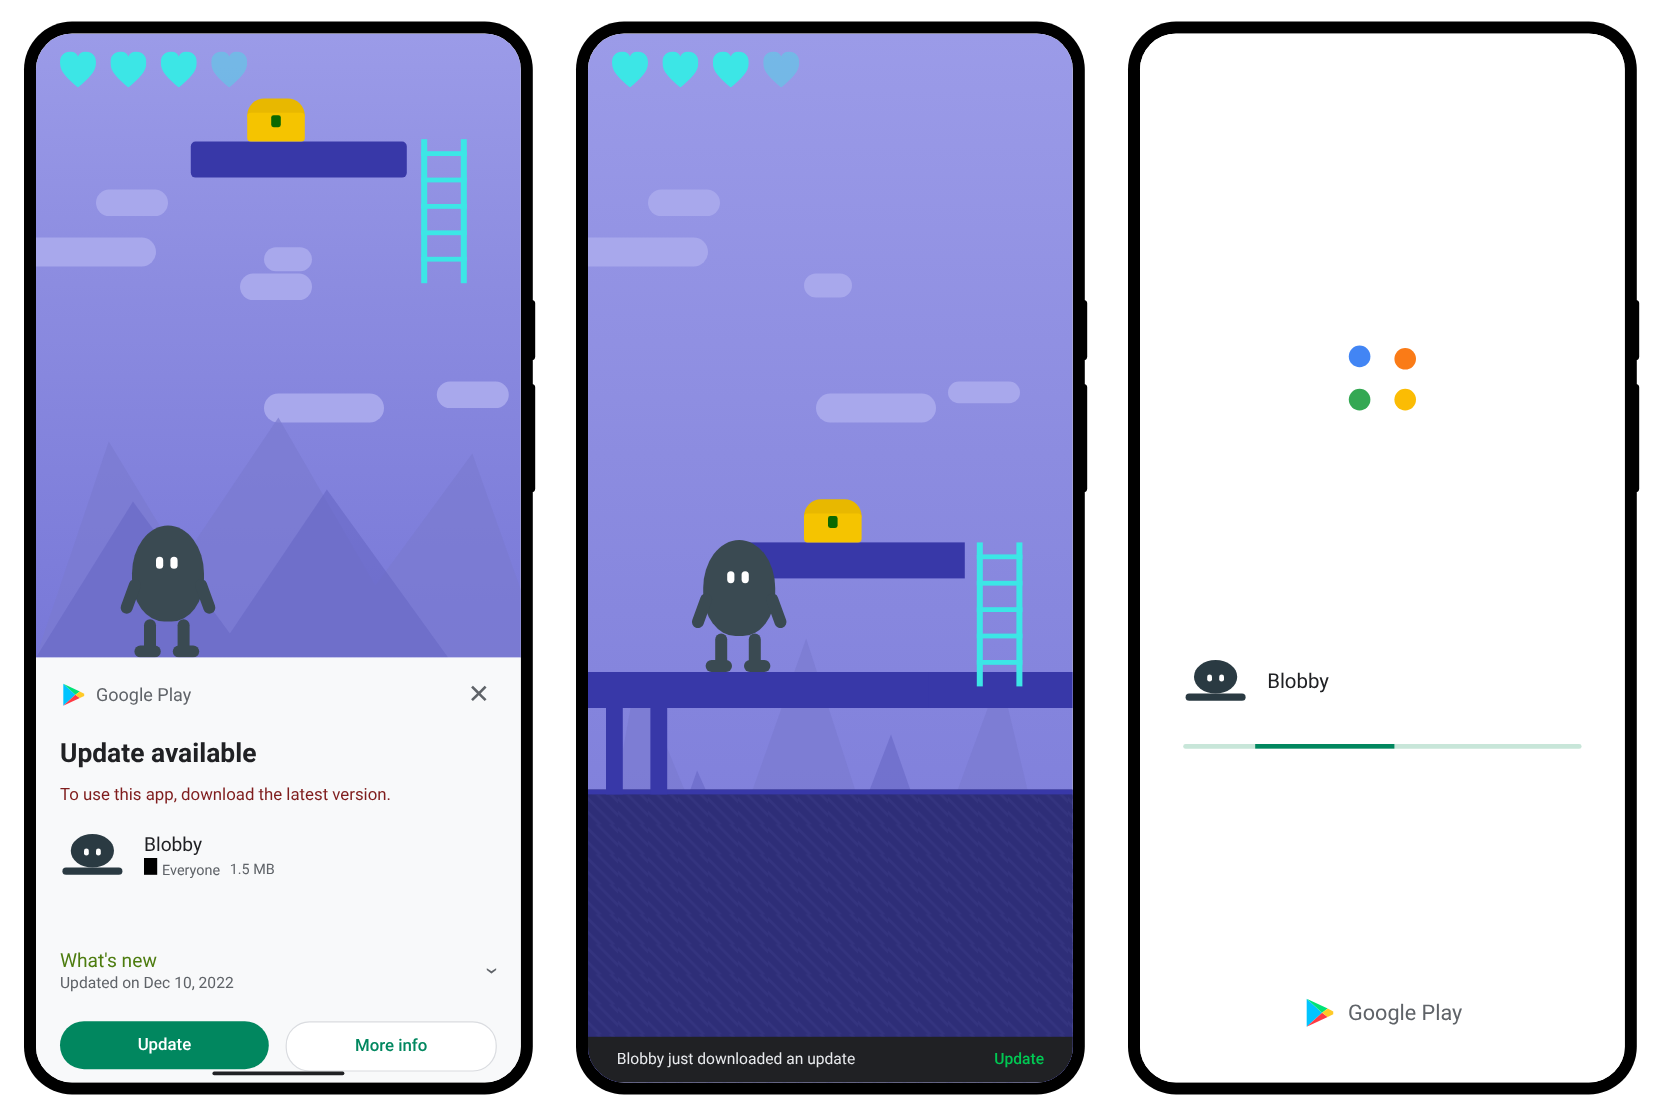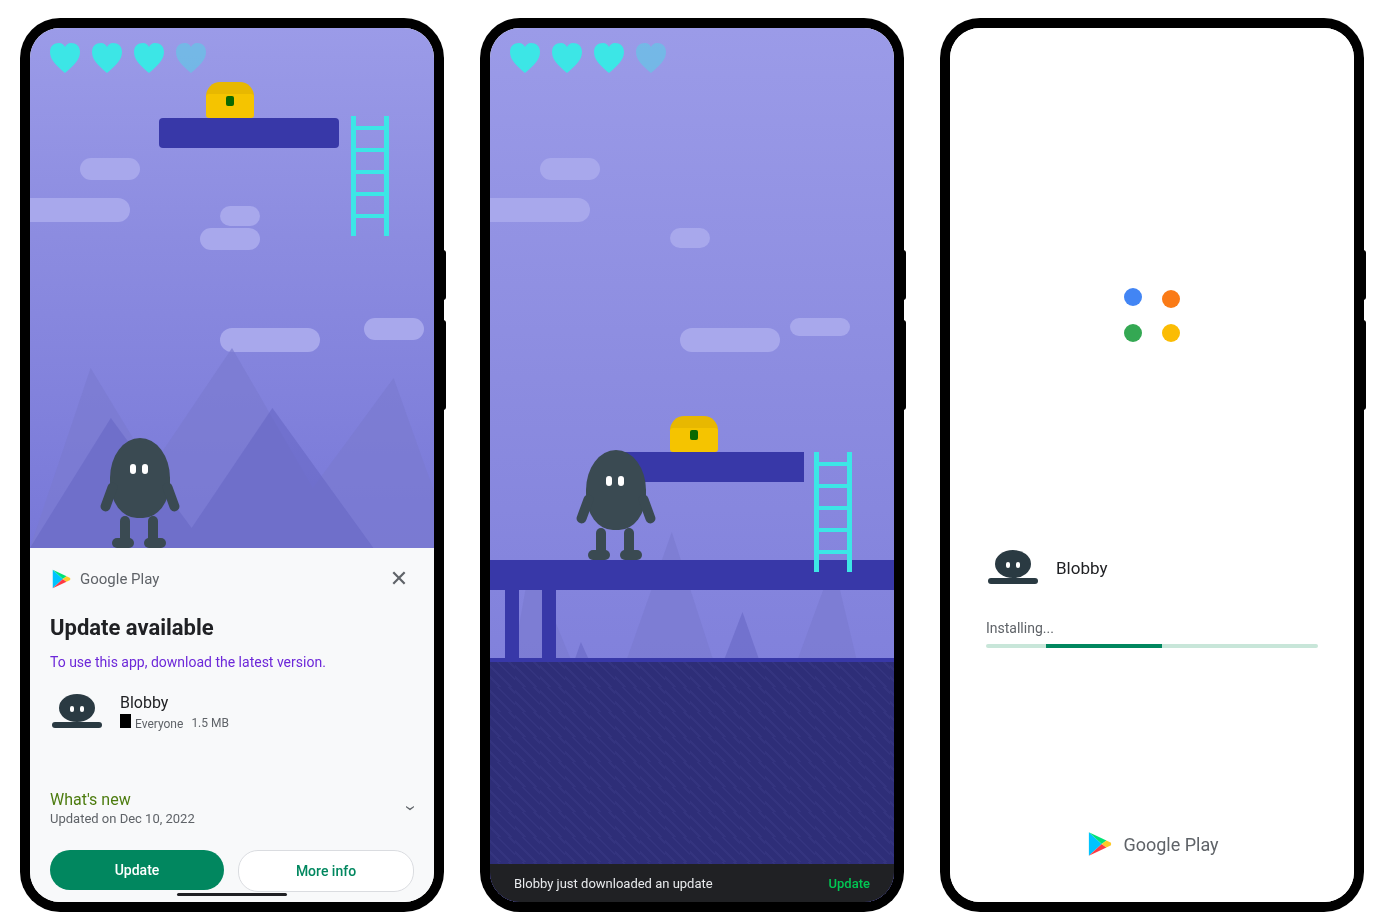--- a/index.html
+++ b/index.html
@@ -258,21 +258,21 @@
   text-align: center;
 }
 .sheet h2 {
   margin: 0 0 14px 0;
   font-size: 22px;
   font-weight: 700;
   color: #202124;
 }
 .sheet .sub {
   font-size: 14px;
-  color: #6d28d9;
+  color: #7f1d1d;
   margin-bottom: 22px;
 }
 .app-row {
   display: flex;
   gap: 16px;
   align-items: center;
   margin-bottom: 28px;
 }
 .app-icon {
   width: 54px;
@@ -594,21 +594,20 @@
       <div class="install-info">
         <div class="install-app">
           <div class="app-icon">
             <div class="af"></div>
               <div class="ab"></div>
               <div class="ae l"></div>
               <div class="ae r"></div>
           </div>
           <div class="name">Blobby</div>
         </div>
-        <div class="install-status">Installing...</div>
         <div class="progress">
           <div class="progress-bar"></div>
         </div>
       </div>
       <div class="play-footer">
         <svg class="play-logo" viewBox="0 0 24 24">
           <path d="M3 2 L3 22 L14 12 Z" fill="#00c4ff"></path>
           <path d="M3 2 L18 9 L14 12 Z" fill="#00e277"></path>
           <path d="M14 12 L18 15 L3 22 Z" fill="#ff3a44"></path>
           <path d="M14 12 L18 9 L22 11 L22 13 L18 15 Z" fill="#ffca28"></path>

